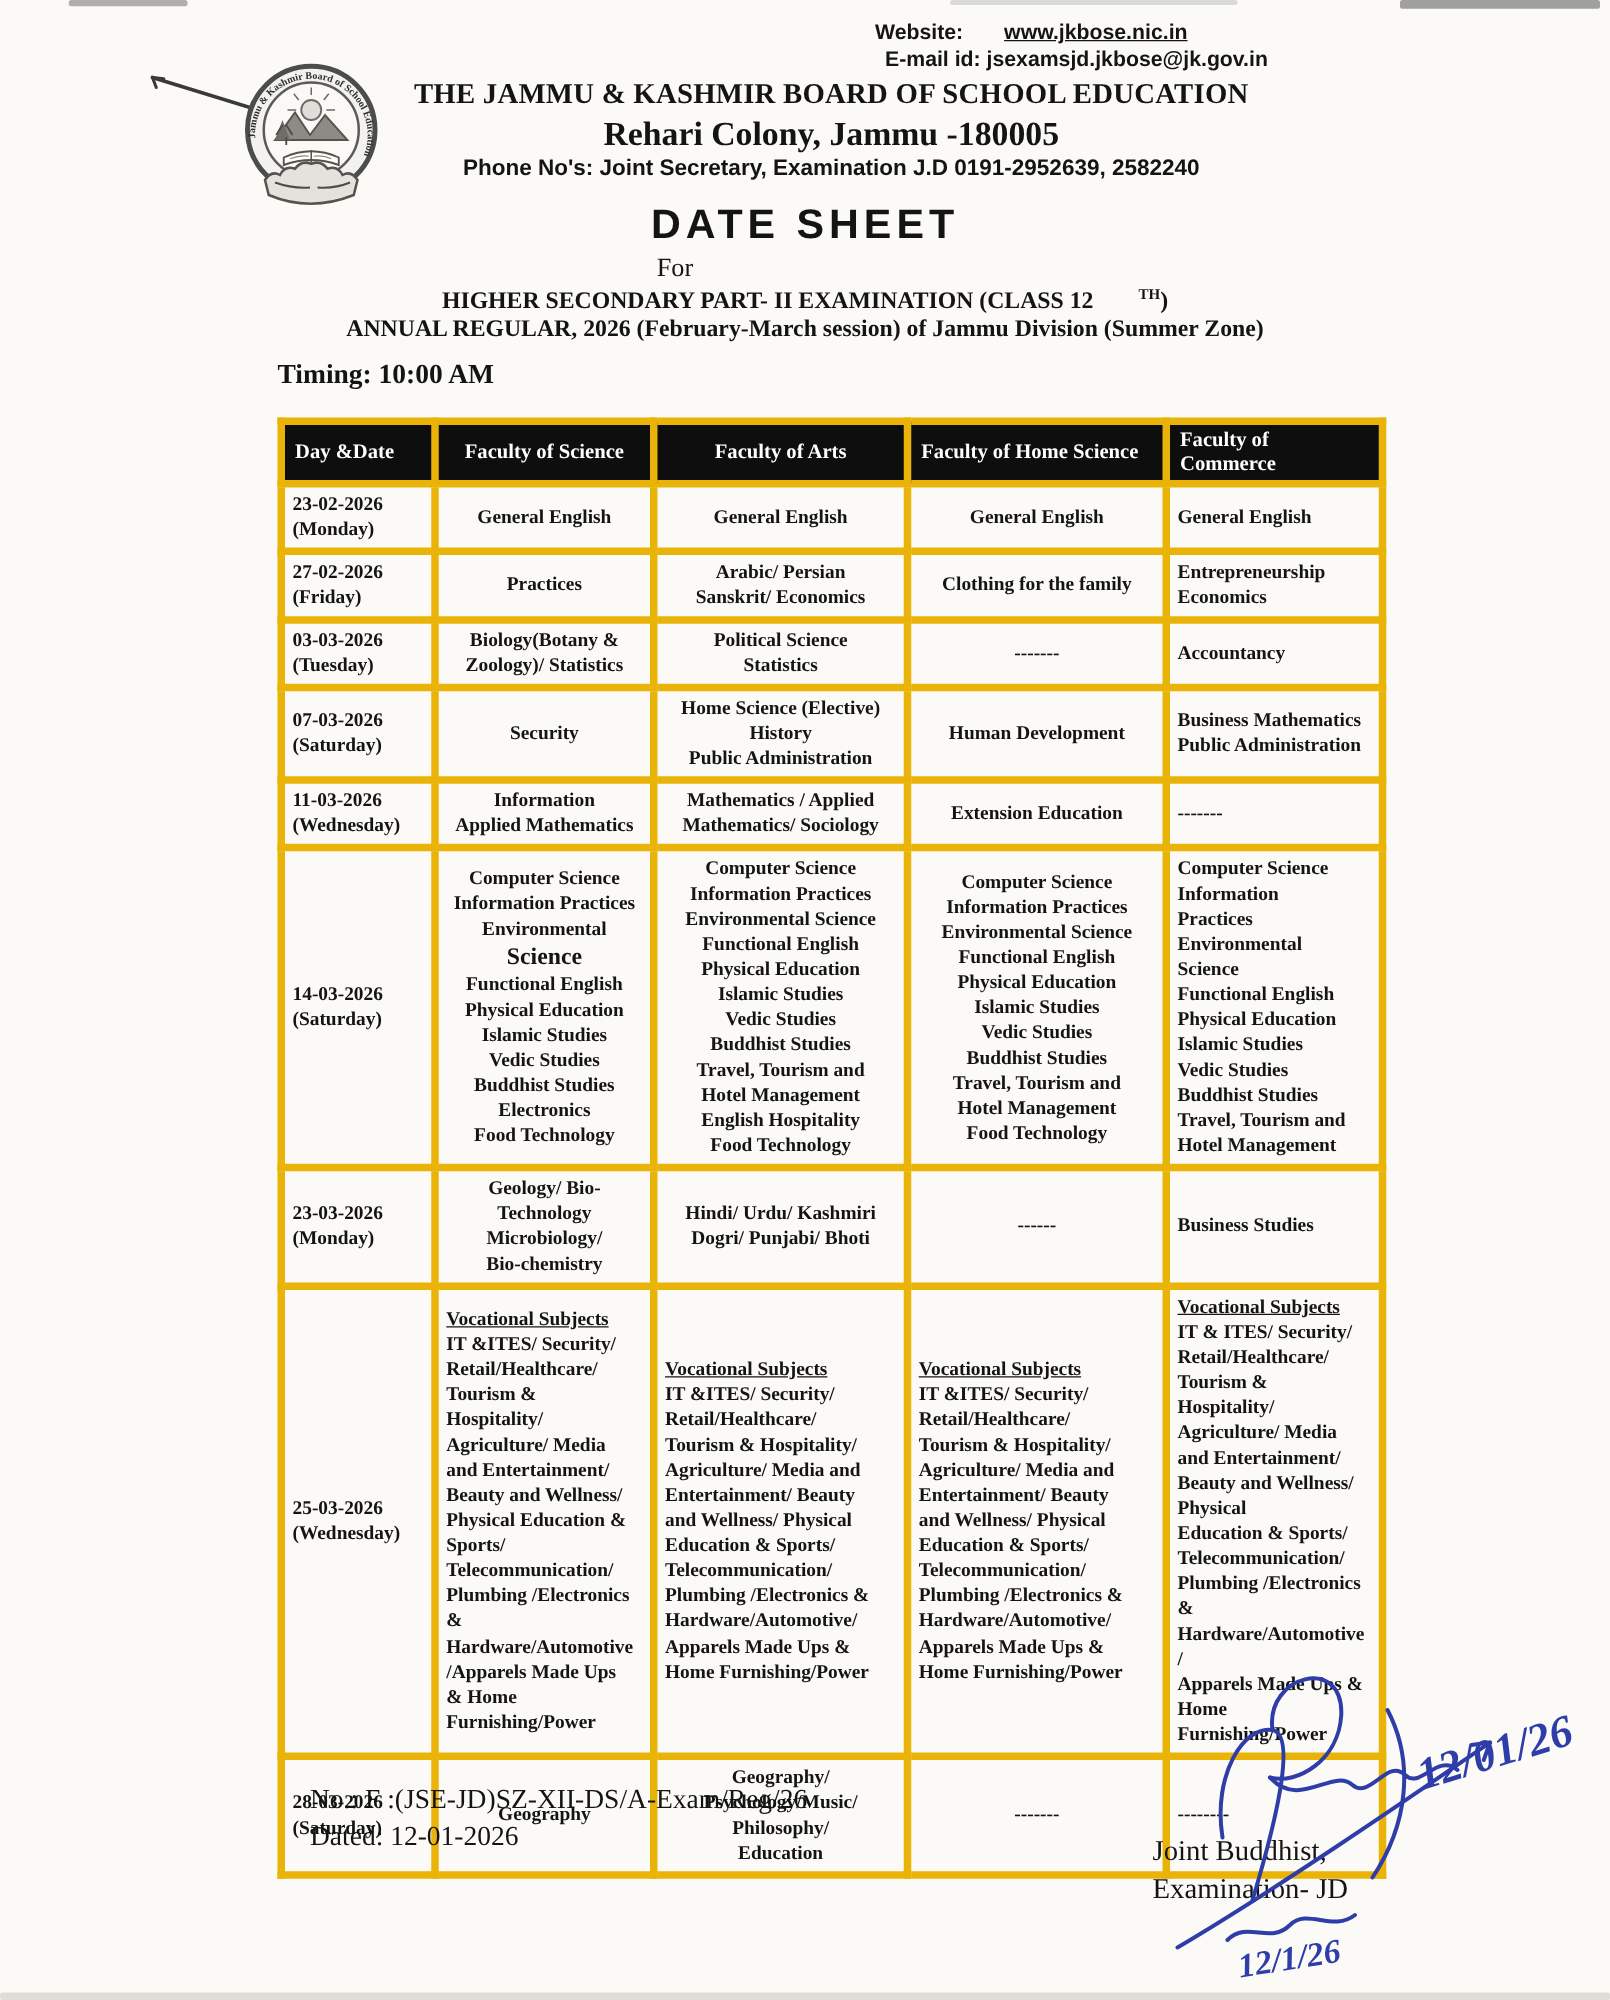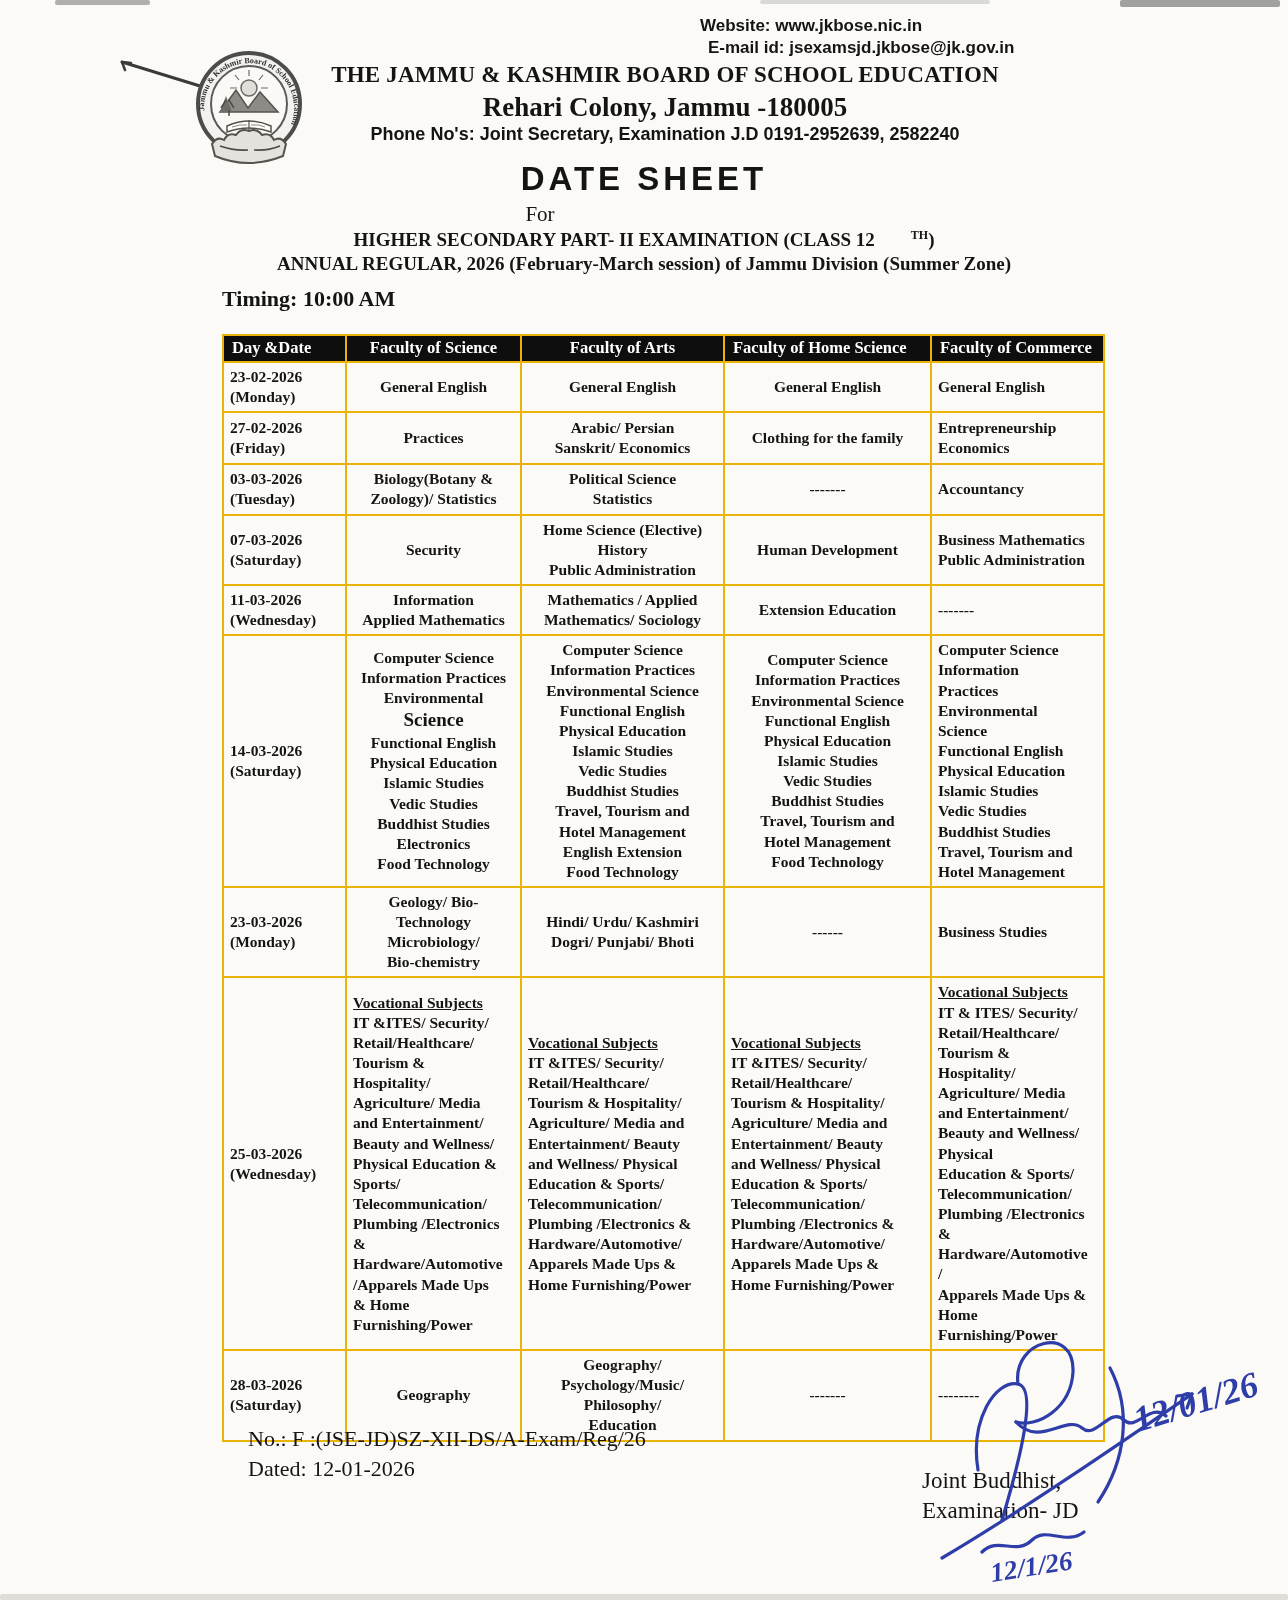--- a/index.html
+++ b/index.html
@@ -8,21 +8,21 @@
   
   .smudge{position:absolute;background:#555;border-radius:2px;}
   .s1{left:55px;top:0;width:95px;height:5px;opacity:.45;}
   .s2{left:760px;top:0;width:230px;height:4px;opacity:.2;}
   .s3{left:1120px;top:0;width:160px;height:7px;opacity:.55;}
   .s4{left:0;top:1594px;width:1288px;height:6px;background:#d8d6d0;opacity:.8;}
 
   
   .website-line{position:absolute;left:700px;top:16px;font-family:"Liberation Sans",sans-serif;
                 font-weight:bold;font-size:17px;}
-  .website-line .url{}
+  .website-line .url{text-decoration:underline;margin-left:28px;}
   .email-line{position:absolute;left:708px;top:38px;font-family:"Liberation Sans",sans-serif;
               font-weight:bold;font-size:17px;}
   .org-name{position:absolute;left:330px;top:62px;width:670px;text-align:center;
             font-weight:bold;font-size:23px;letter-spacing:.2px;}
   .address{position:absolute;left:330px;top:92px;width:670px;text-align:center;
            font-weight:bold;font-size:27px;}
   .phone{position:absolute;left:330px;top:124px;width:670px;text-align:center;
          font-family:"Liberation Sans",sans-serif;font-weight:bold;font-size:18px;}
   .logo-wrap{position:absolute;left:182px;top:48px;}
   .pen-mark{position:absolute;left:108px;top:52px;}
@@ -34,21 +34,21 @@
   .exam-line1{position:absolute;left:0;top:228px;width:1288px;text-align:center;
               font-weight:bold;font-size:19px;}
   .exam-line1 sup{font-size:12px;padding-left:36px;}
   .exam-line2{position:absolute;left:0;top:253px;width:1288px;text-align:center;
               font-weight:bold;font-size:19px;}
   .timing{position:absolute;left:222px;top:286px;font-weight:bold;font-size:22px;}
 
   
   table.datesheet{position:absolute;left:222px;top:334px;border-collapse:collapse;table-layout:fixed;
                   width:881px;}
-  table.datesheet th,table.datesheet td{border:2px solid #eab308;}
+  table.datesheet th,table.datesheet td{border:6px solid #eab308;}
   table.datesheet th{background:#0e0e0e;color:#fff;font-weight:bold;font-size:16.5px;
                      padding:3px 8px;text-align:left;vertical-align:middle;line-height:1.15;}
   table.datesheet th:nth-child(2),table.datesheet th:nth-child(3){text-align:center;}
   table.datesheet td{font-weight:bold;font-size:15.5px;line-height:1.3;padding:4px 6px;
                      vertical-align:middle;}
   td.date-cell{font-size:18.5px;text-align:left;padding-left:8px;line-height:1.35;}
   td.subj.center{text-align:center;}
   td.subj.left{text-align:left;}
   .voc-heading{text-decoration:underline;}
   .big-line{font-size:19px;}
@@ -262,21 +262,21 @@
             <div>Computer Science</div>
             <div>Information Practices</div>
             <div>Environmental Science</div>
             <div>Functional English</div>
             <div>Physical Education</div>
             <div>Islamic Studies</div>
             <div>Vedic Studies</div>
             <div>Buddhist Studies</div>
             <div>Travel, Tourism and</div>
             <div>Hotel Management</div>
-            <div>English Extension</div>
+            <div>English Hospitality</div>
             <div>Food Technology</div>
           </td>
           <td class="subj center">
             <div>Computer Science</div>
             <div>Information Practices</div>
             <div>Environmental Science</div>
             <div>Functional English</div>
             <div>Physical Education</div>
             <div>Islamic Studies</div>
             <div>Vedic Studies</div>

